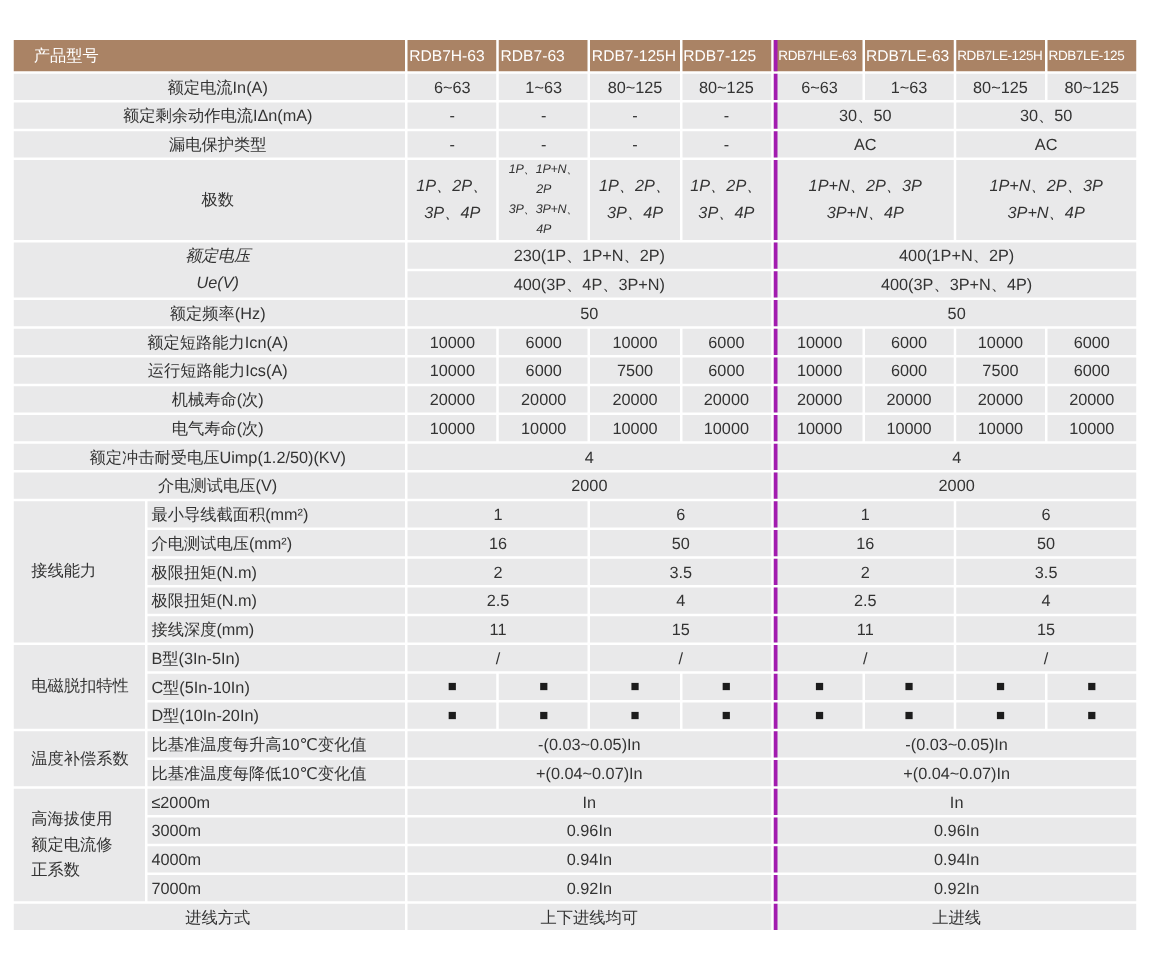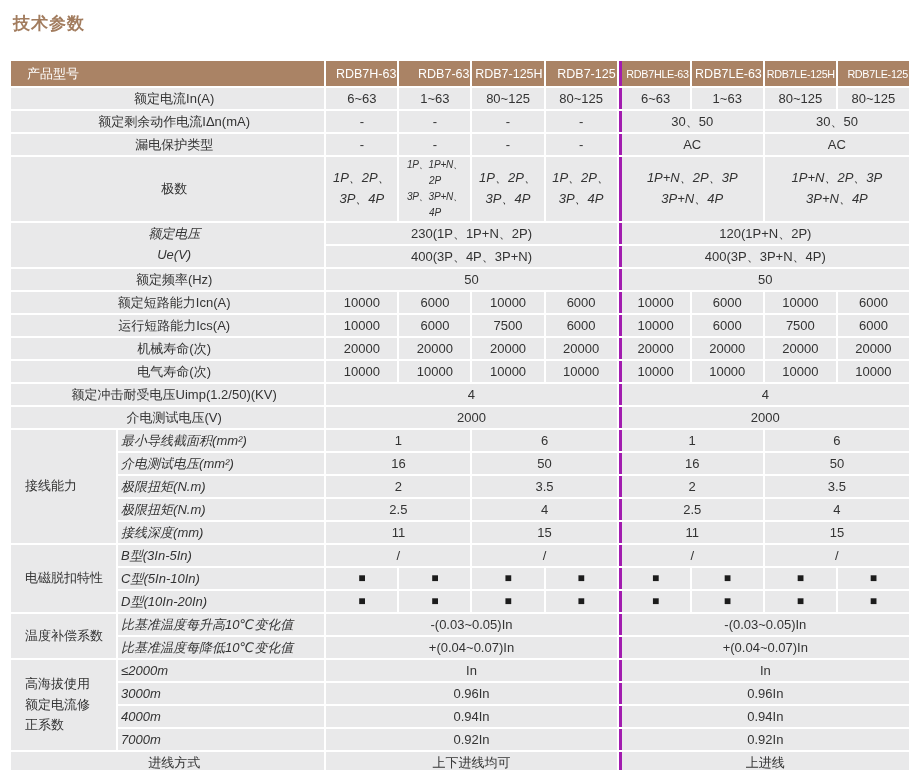--- a/index.html
+++ b/index.html
@@ -7,37 +7,36 @@
   }
   *{box-sizing:border-box;}
   html,body{margin:0;padding:0;}
   body{width:920px;height:770px;background:var(--pagebg);font-family:"Liberation Sans","DejaVu Sans",sans-serif;}
   .page{padding:6px 9px 0;}
   .title{color:var(--titlec);font-size:17px;font-weight:bold;margin:6px 0 13px 4px;letter-spacing:1px;}
   table{border-collapse:separate;border-spacing:2px;table-layout:fixed;width:902px;margin-top:24px;}
   col.c-grp{width:105px;}
   col.c-sub{width:206px;}
   col.c-d{width:71px;}
-  th{background:var(--hdr);color:var(--hdrtext);font-weight:normal;font-size:12.5px;height:25px;padding:0 1px;text-align:right;overflow:hidden;white-space:nowrap;}
+  th{background:var(--hdr);color:var(--hdrtext);font-weight:normal;font-size:12.5px;height:25px;padding:0 1px;text-align:left;overflow:hidden;white-space:nowrap;}
   th.corner{text-align:left;padding-left:16px;font-size:13px;}
   th.sm{font-size:10.8px;letter-spacing:-0.3px;}
   td{background:var(--cell);color:var(--text);font-size:13px;height:21px;padding:0 3px;text-align:center;vertical-align:middle;overflow:hidden;line-height:1.35;}
   td.label{text-align:center;padding-left:16px;}
   td.grp{text-align:left;padding-left:14px;white-space:pre-line;line-height:1.6;font-family:Liberation Serif, serif;}
-  td.sub{text-align:left;font-style:italic;}
+  td.sub{text-align:left;}
   td.pre{white-space:pre-line;line-height:1.6;font-style:italic;}
   td.sm{font-size:10px;letter-spacing:-0.2px;}
   td.sep,th.sep{border-left:3px solid #a21caf;}
   td.mark{font-size:12px;color:#1c1c1c;}
 </style>
 </head>
 <body>
 
 <div class="page">
-  <div class="title">技术参数</div>
   <table>
     <colgroup>
       <col class="c-grp">
         <col class="c-sub">
       <col class="c-d">
         <col class="c-d">
         <col class="c-d">
         <col class="c-d">
       <col class="c-d">
         <col class="c-d">
@@ -99,21 +98,21 @@
 3P、4P</td>
           <td colspan="2" class="pre sep">1P+N、2P、3P
 3P+N、4P</td>
           <td colspan="2" class="pre">1P+N、2P、3P
 3P+N、4P</td>
         </tr>
         <tr>
           <td colspan="2" rowspan="2" class="label pre">额定电压
 Ue(V)</td>
           <td colspan="4">230(1P、1P+N、2P)</td>
-          <td colspan="4" class="sep">120(1P+N、2P)</td>
+          <td colspan="4" class="sep">400(1P+N、2P)</td>
         </tr>
         <tr>
           <td colspan="4">400(3P、4P、3P+N)</td>
           <td colspan="4" class="sep">400(3P、3P+N、4P)</td>
         </tr>
         <tr>
           <td colspan="2" class="label">额定频率(Hz)</td>
           <td colspan="4">50</td>
           <td colspan="4" class="sep">50</td>
         </tr>

